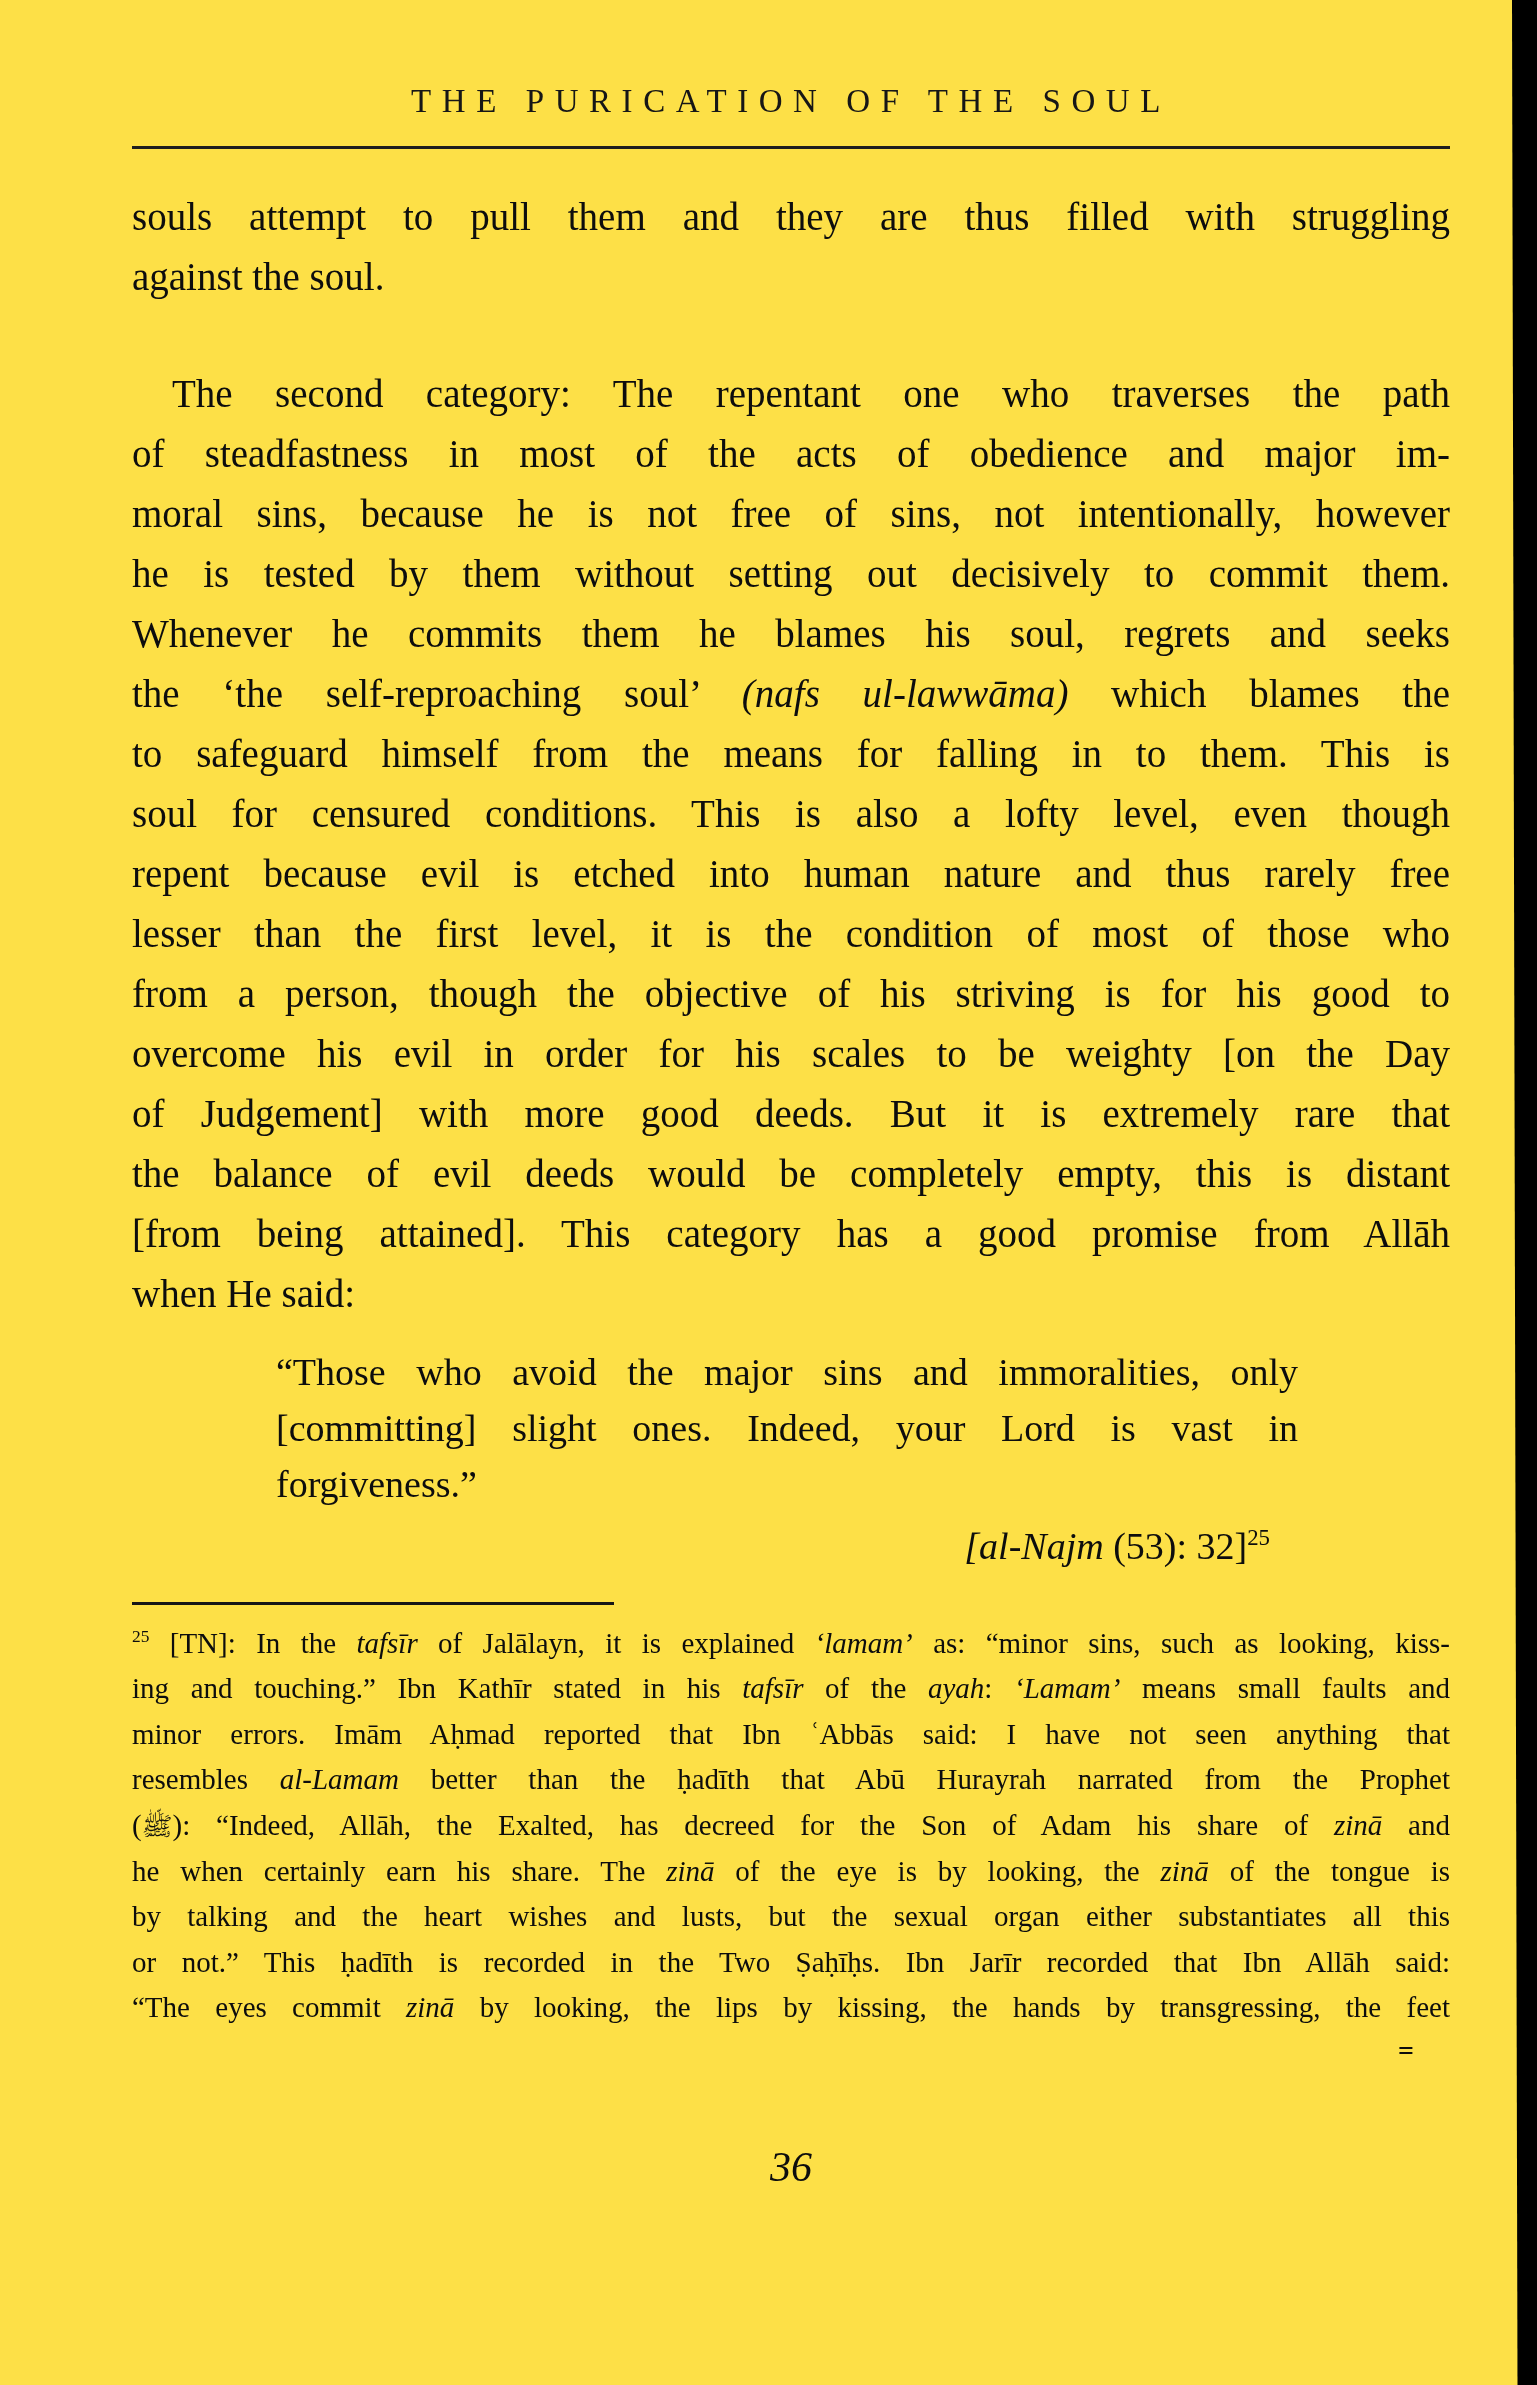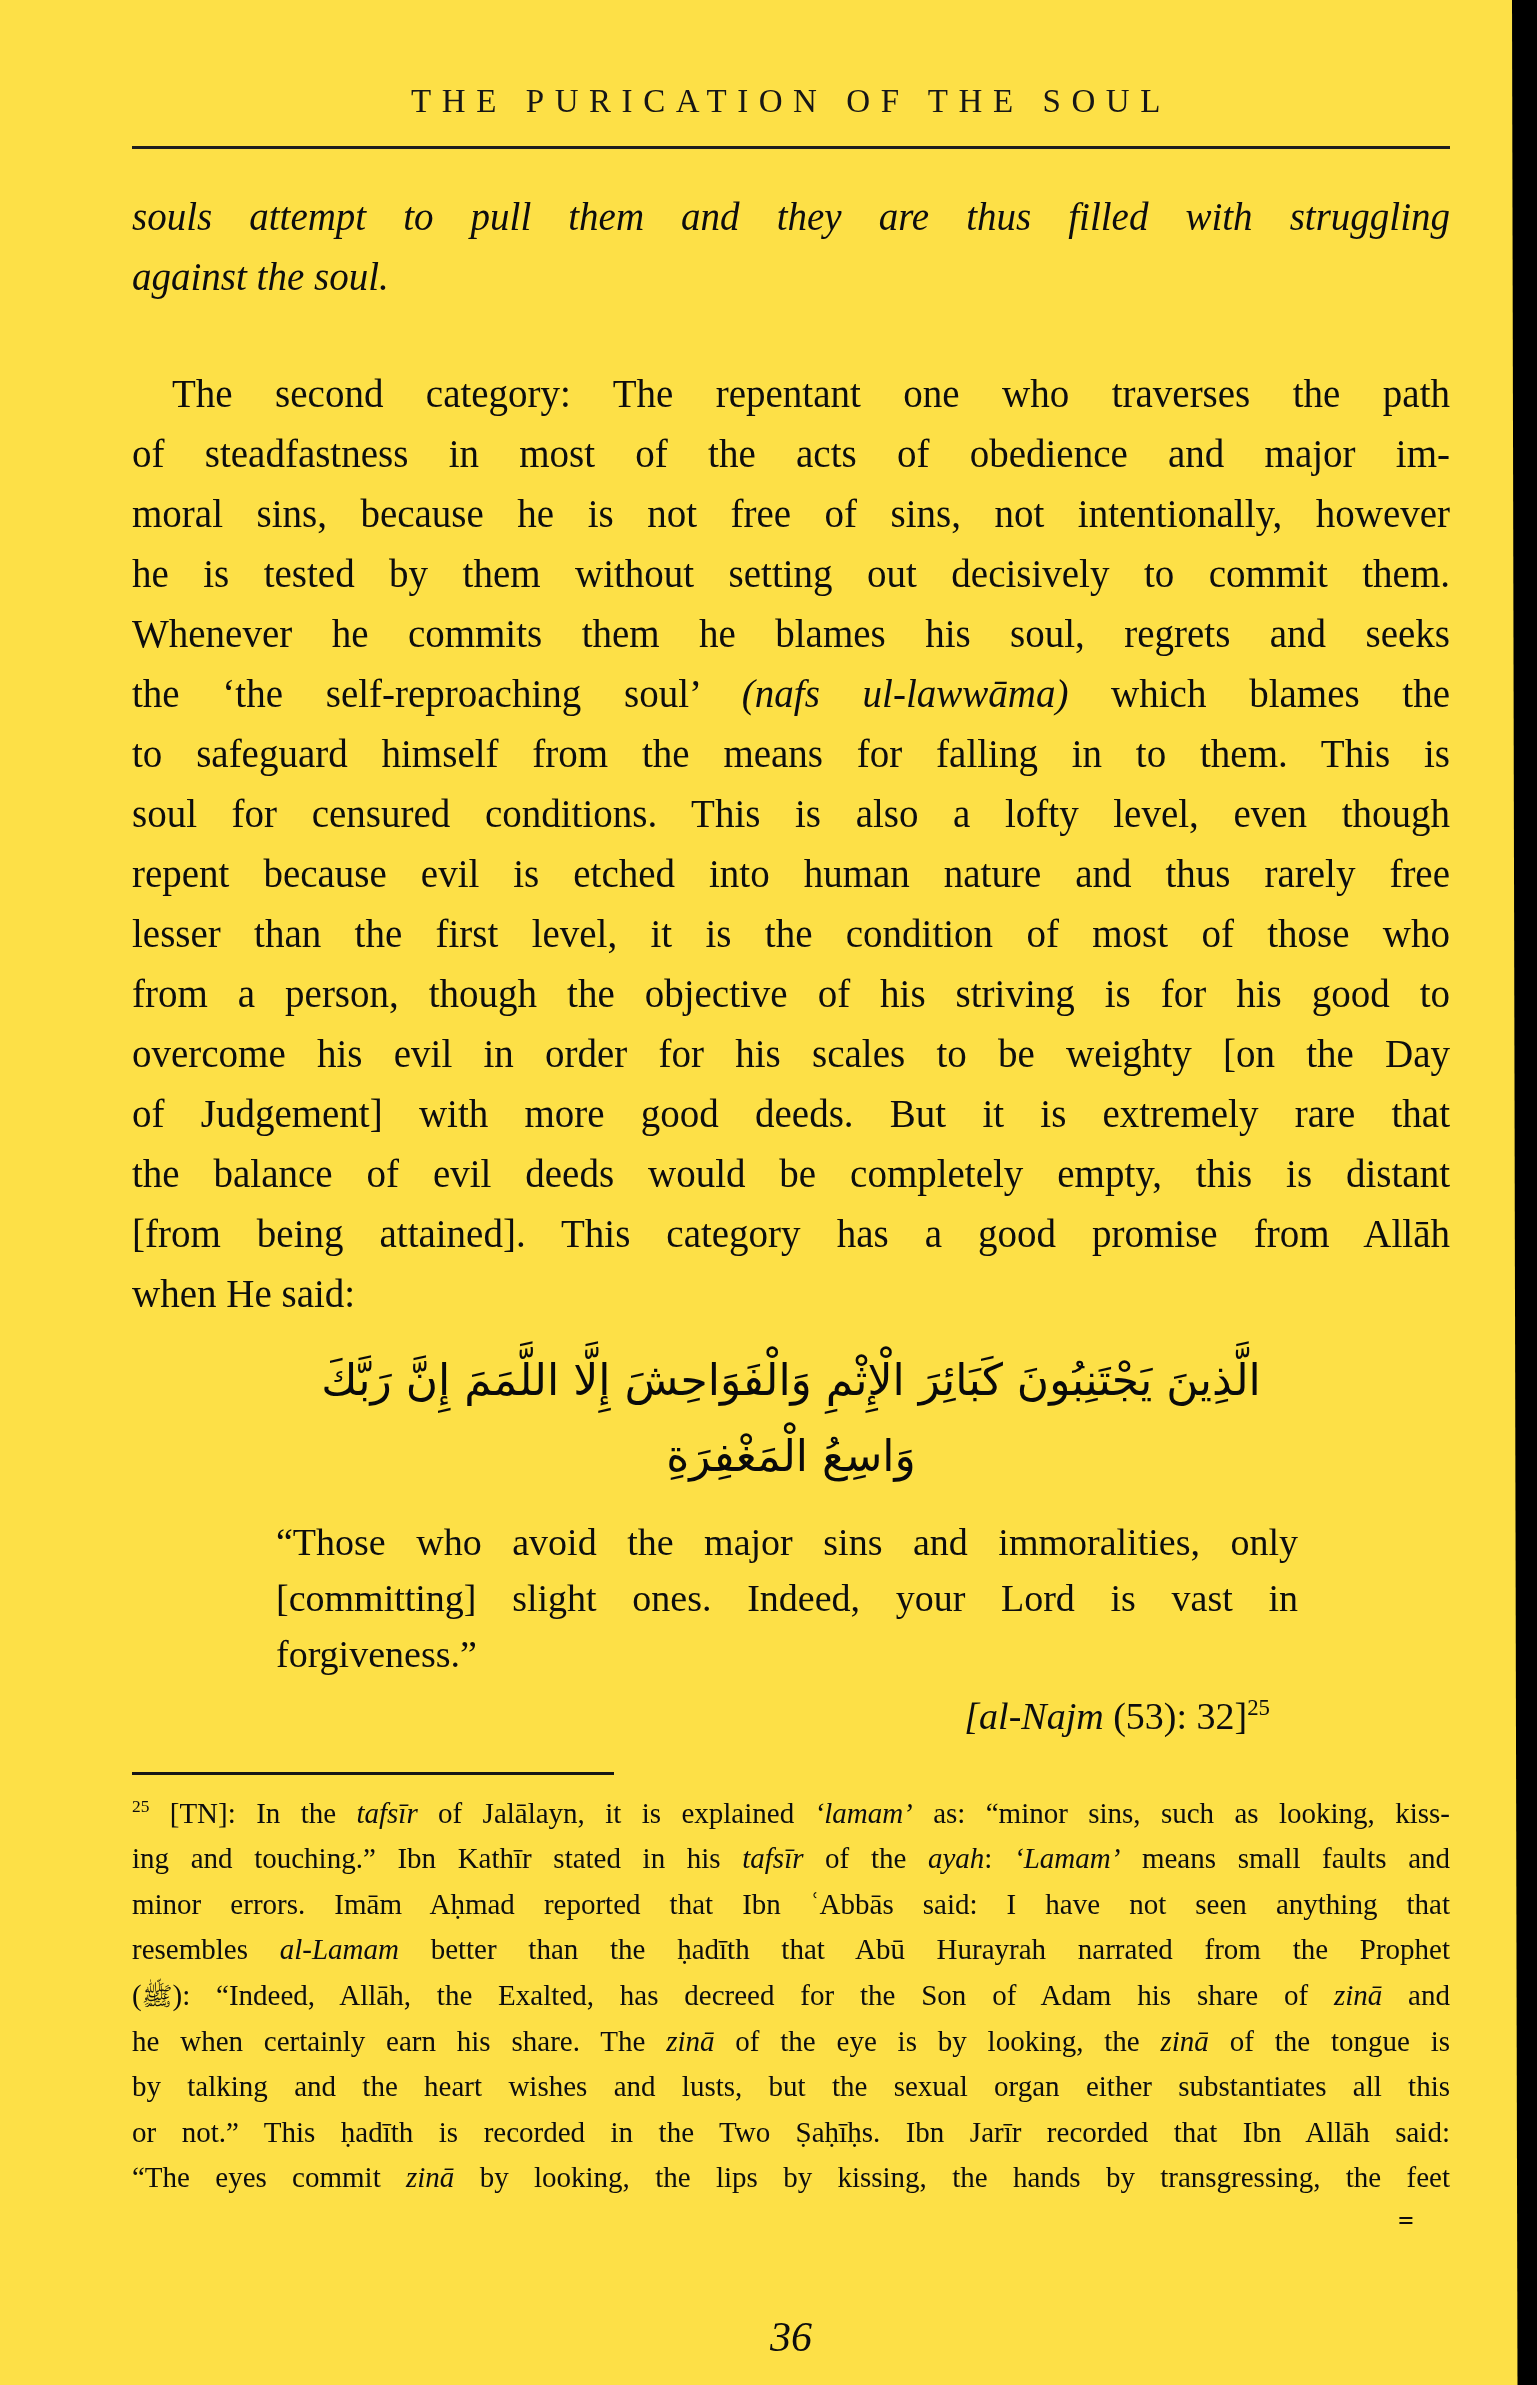--- a/index.html
+++ b/index.html
@@ -33,21 +33,21 @@
     white-space: nowrap;
     color: #161616;
   }
   .head-rule {
     margin-top: 24px;
     height: 3px;
     background: #1e1e1e;
   }
   .para, .quote, .citation, .footnote { color: #0d0d0d; }
   .para { font-size: 39px; line-height: 60px; }
-  .p1 { margin-top: 38px; font-style: italic; }
+  .p1 { margin-top: 38px; }
   .p2 { margin-top: 57px; }
   .tline { text-align: justify; text-align-last: justify; }
   .tline.last { text-align-last: left; }
   .tline.indent { text-indent: 40px; }
   .arabic {
     margin-top: 18px;
     text-align: center;
     direction: rtl;
     font-family: "DejaVu Sans", sans-serif;
     font-size: 44px;
@@ -126,24 +126,20 @@
         <div class="tline"><span>repent because evil is etched into human nature and thus rarely free</span></div>
         <div class="tline"><span>lesser than the first level, it is the condition of most of those who</span></div>
         <div class="tline"><span>from a person, though the objective of his striving is for his good to</span></div>
         <div class="tline"><span>overcome his evil in order for his scales to be weighty [on the Day</span></div>
         <div class="tline"><span>of Judgement] with more good deeds. But it is extremely rare that</span></div>
         <div class="tline"><span>the balance of evil deeds would be completely empty, this is distant</span></div>
         <div class="tline"><span>[from being attained]. This category has a good promise from Allāh</span></div>
         <div class="tline last"><span>when He said:</span></div>
       </div>
 
-    <div class="arabic" dir="rtl">
-      <div class="ar-line">الَّذِينَ يَجْتَنِبُونَ كَبَائِرَ الْإِثْمِ وَالْفَوَاحِشَ إِلَّا اللَّمَمَ إِنَّ رَبَّكَ</div>
-      <div class="ar-line">وَاسِعُ الْمَغْفِرَةِ</div>
-    </div>
 
     <div class="quote">
         <div class="tline"><span>“Those who avoid the major sins and immoralities, only</span></div>
         <div class="tline"><span>[committing] slight ones. Indeed, your Lord is vast in</span></div>
         <div class="tline last"><span>forgiveness.”</span></div>
       </div>
 
     <div class="citation">
         <div class="tline last"><span class="it">[al-Najm</span><span> (53): 32]</span><span class="sup">25</span></div>
       </div>

